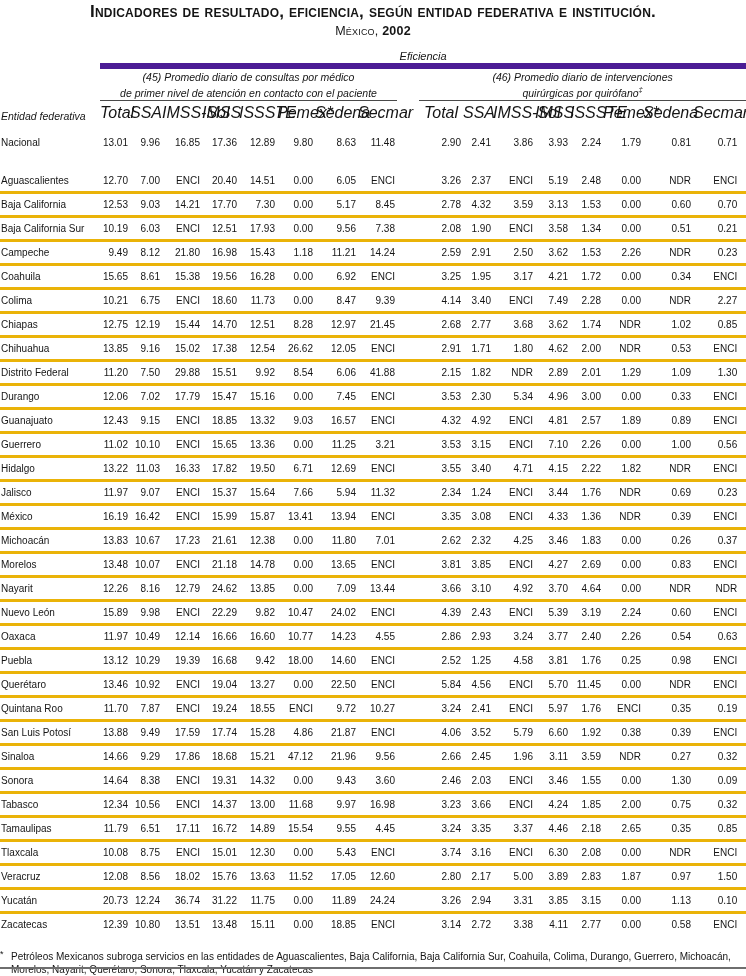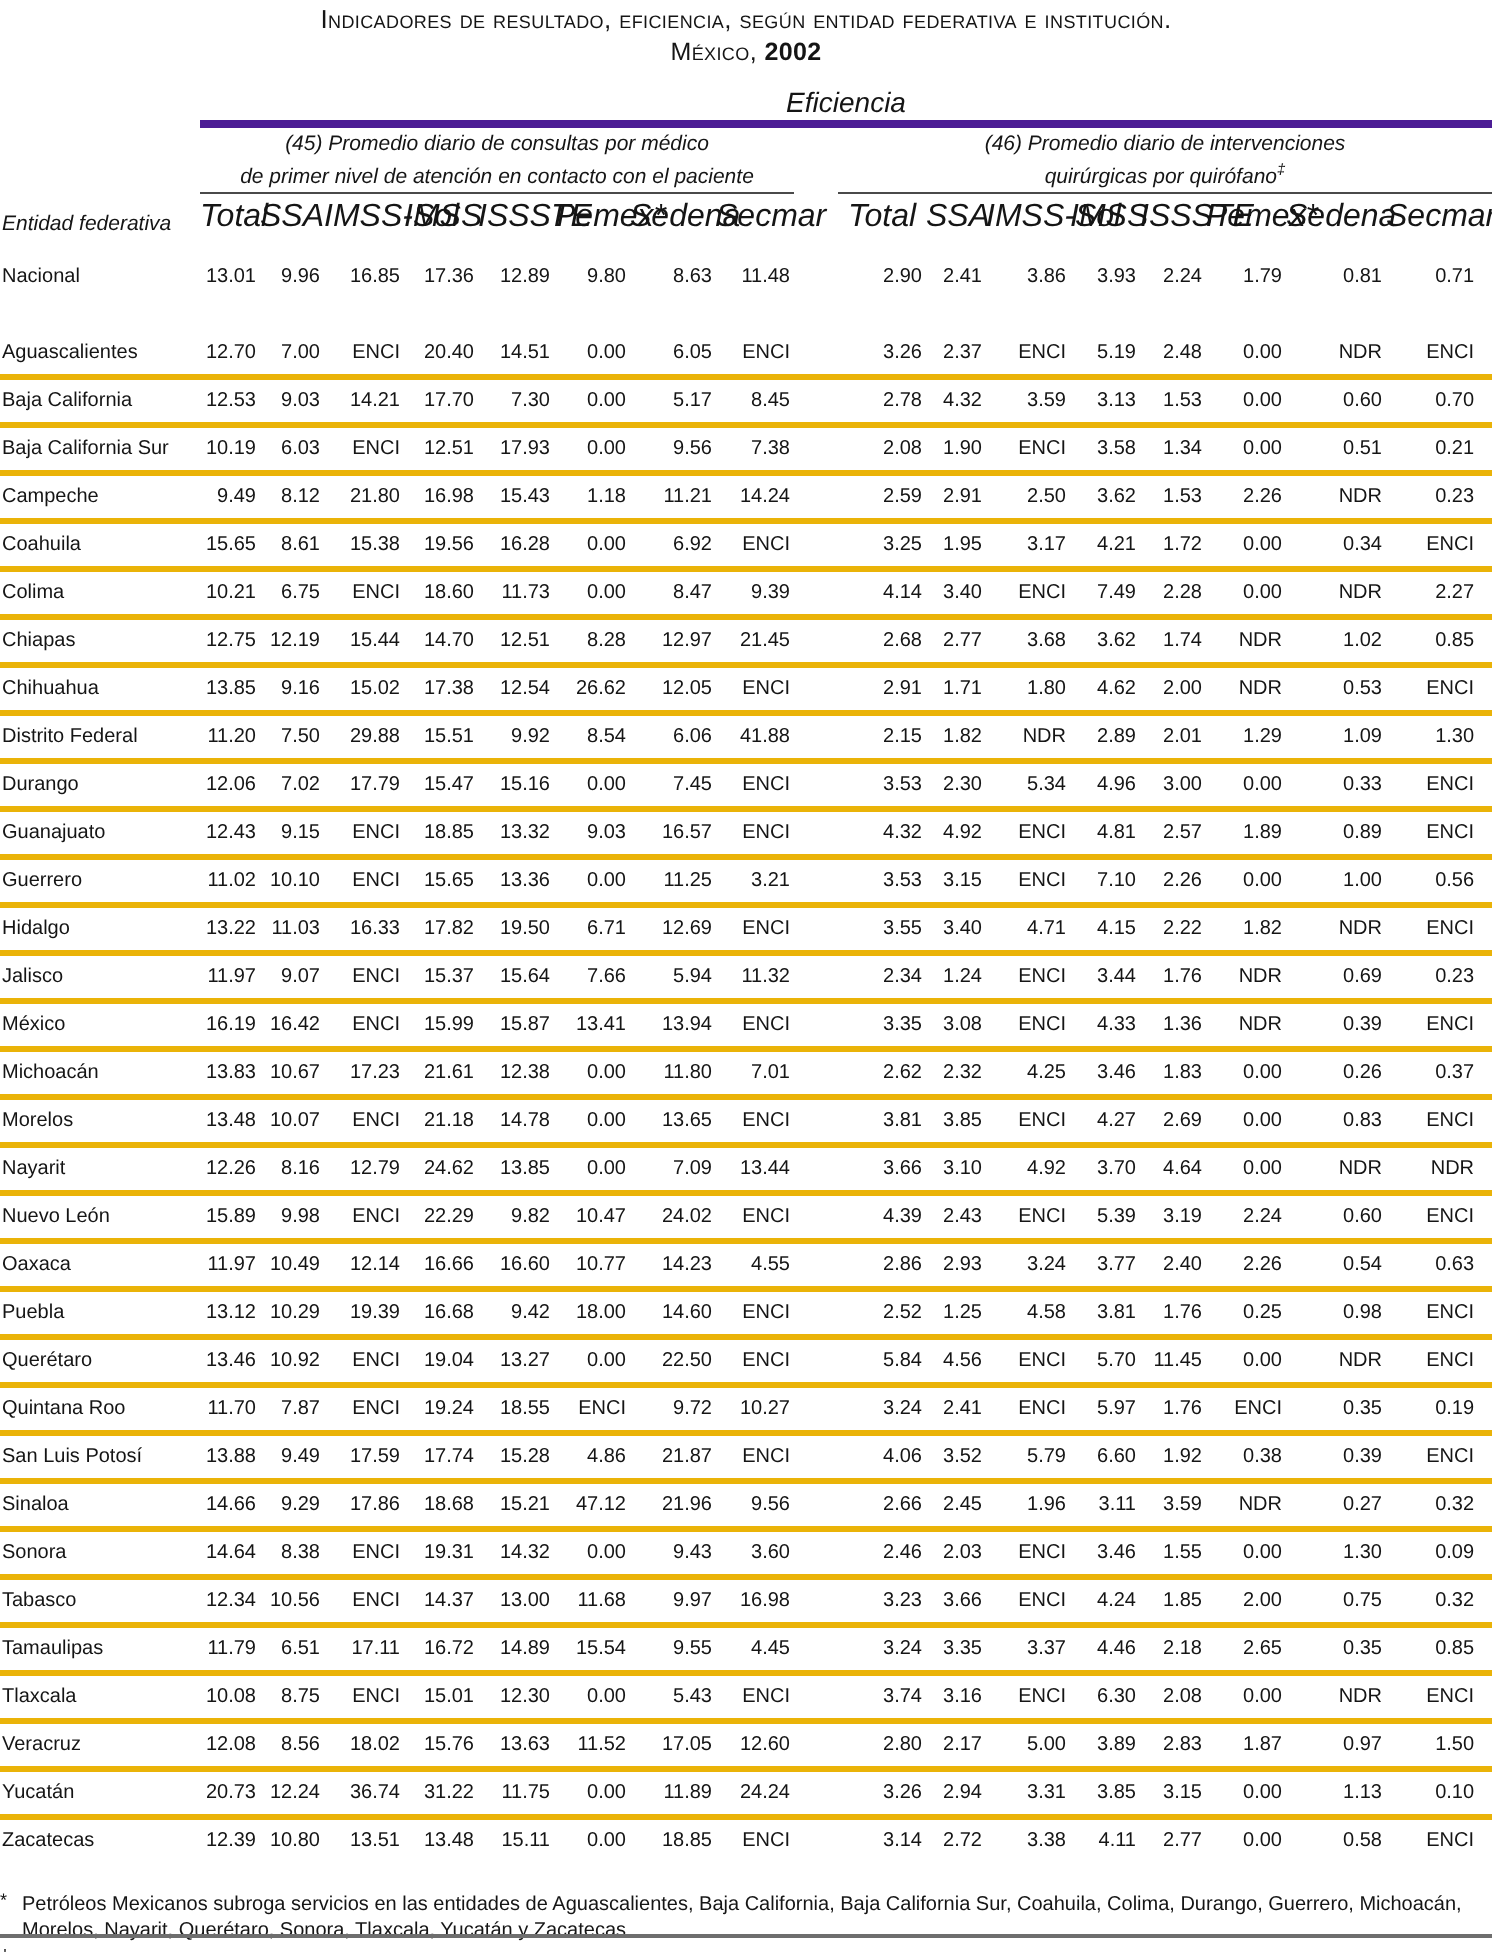--- a/index.html
+++ b/index.html
@@ -3,27 +3,27 @@
 <meta charset="utf-8">
 <style>
   html,body{margin:0;padding:0;}
   body{
     width:746px;height:976px;position:relative;background:#ffffff;
     font-family:"Liberation Sans",sans-serif;color:#151515;overflow:hidden;
   }
   .page{width:746px;height:976px;position:relative;}
   
   .title{font-weight:bold;font-size:13px;text-align:center;margin-top:2px;letter-spacing:.2px;}
-  .subtitle{font-variant:small-caps;font-size:13px;text-align:center;margin-top:2px;letter-spacing:.2px;}
+  .subtitle{font-variant:small-caps;font-size:17px;text-align:center;margin-top:2px;letter-spacing:.2px;font-weight:bold;}
   .subtitle3{font-variant:small-caps;font-size:12.5px;text-align:center;margin-top:2px;letter-spacing:.2px;}
   .subtitle3 b{font-variant:normal;}
   
   table{width:746px;table-layout:fixed;border-collapse:collapse;margin-top:9px;}
   th{font-weight:normal;font-style:italic;}
-  .eficiencia{font-size:14px;text-align:center;border-bottom:4px solid #4c1d95;padding-bottom:1px;height:14px;vertical-align:bottom;}
+  .eficiencia{font-size:11px;text-align:center;border-bottom:6px solid #4c1d95;padding-bottom:1px;height:14px;vertical-align:bottom;}
   .group{font-size:10.5px;border-bottom:1px solid #4a4a4a;line-height:12.5px;padding:2px 0 1px;}
   .gaphead,.blank{border:none;}
   .col-label{font-size:16px;text-align:center;vertical-align:bottom;padding:3px 0 2px;white-space:nowrap;overflow:visible;}
   .entity-head{font-size:10.5px;text-align:left;vertical-align:bottom;padding:3px 0 2px 1px;white-space:nowrap;}
   td.num{text-align:right;padding-right:2px;font-size:10px;white-space:nowrap;}
   td:last-child{padding-right:9px;}
   td.entity{text-align:left;font-size:10px;white-space:nowrap;padding-left:1px;}
   tr.national td{padding-top:13px;padding-bottom:7px;}
   tr.spacer td{height:13px;}
   tr.state td{height:19px;}

